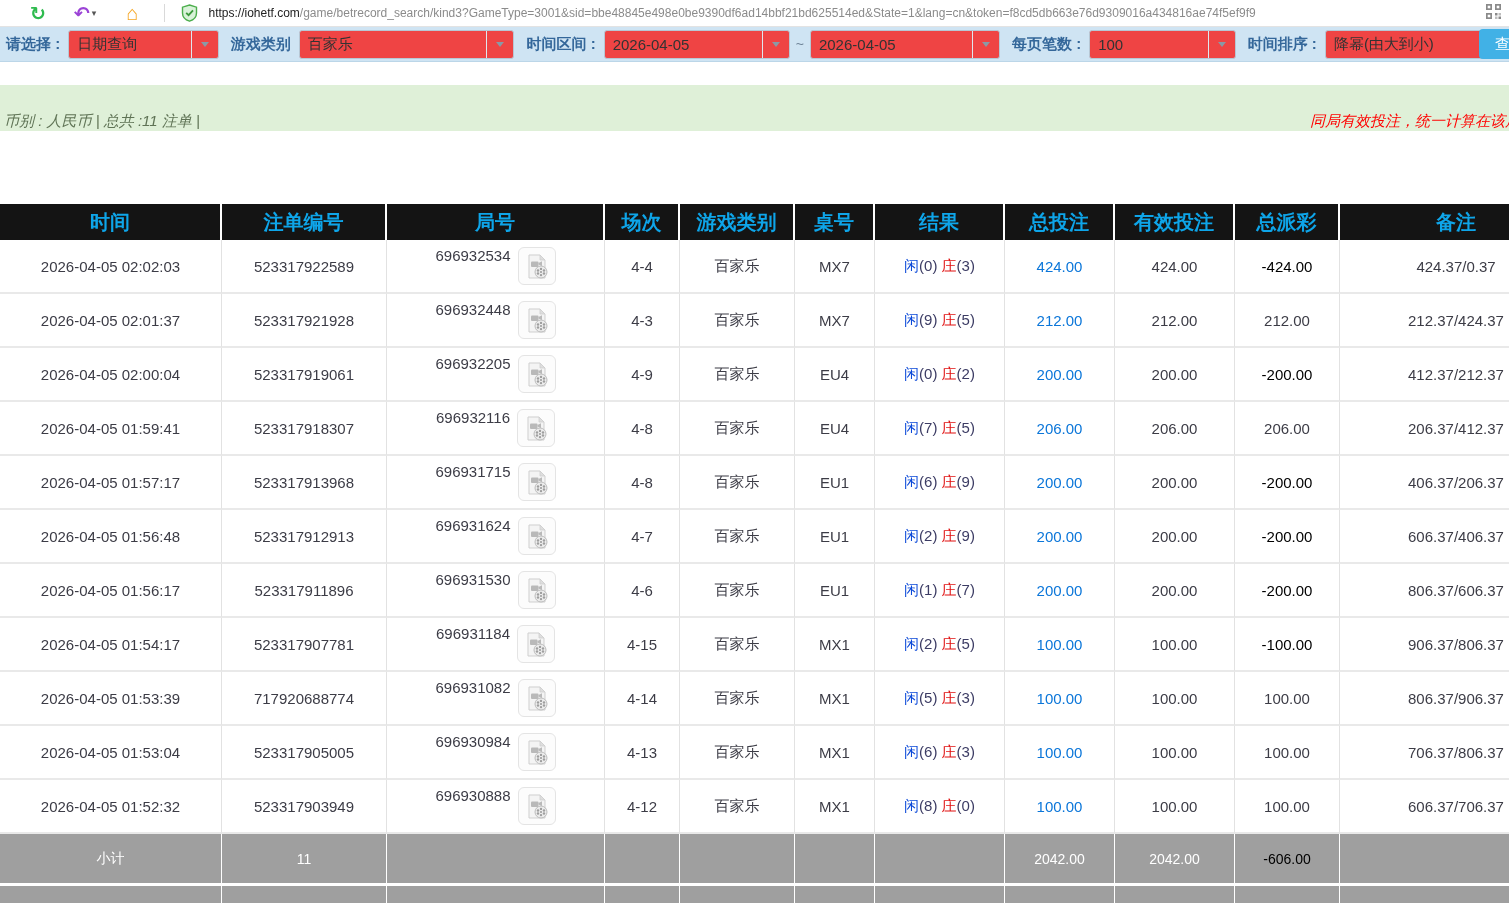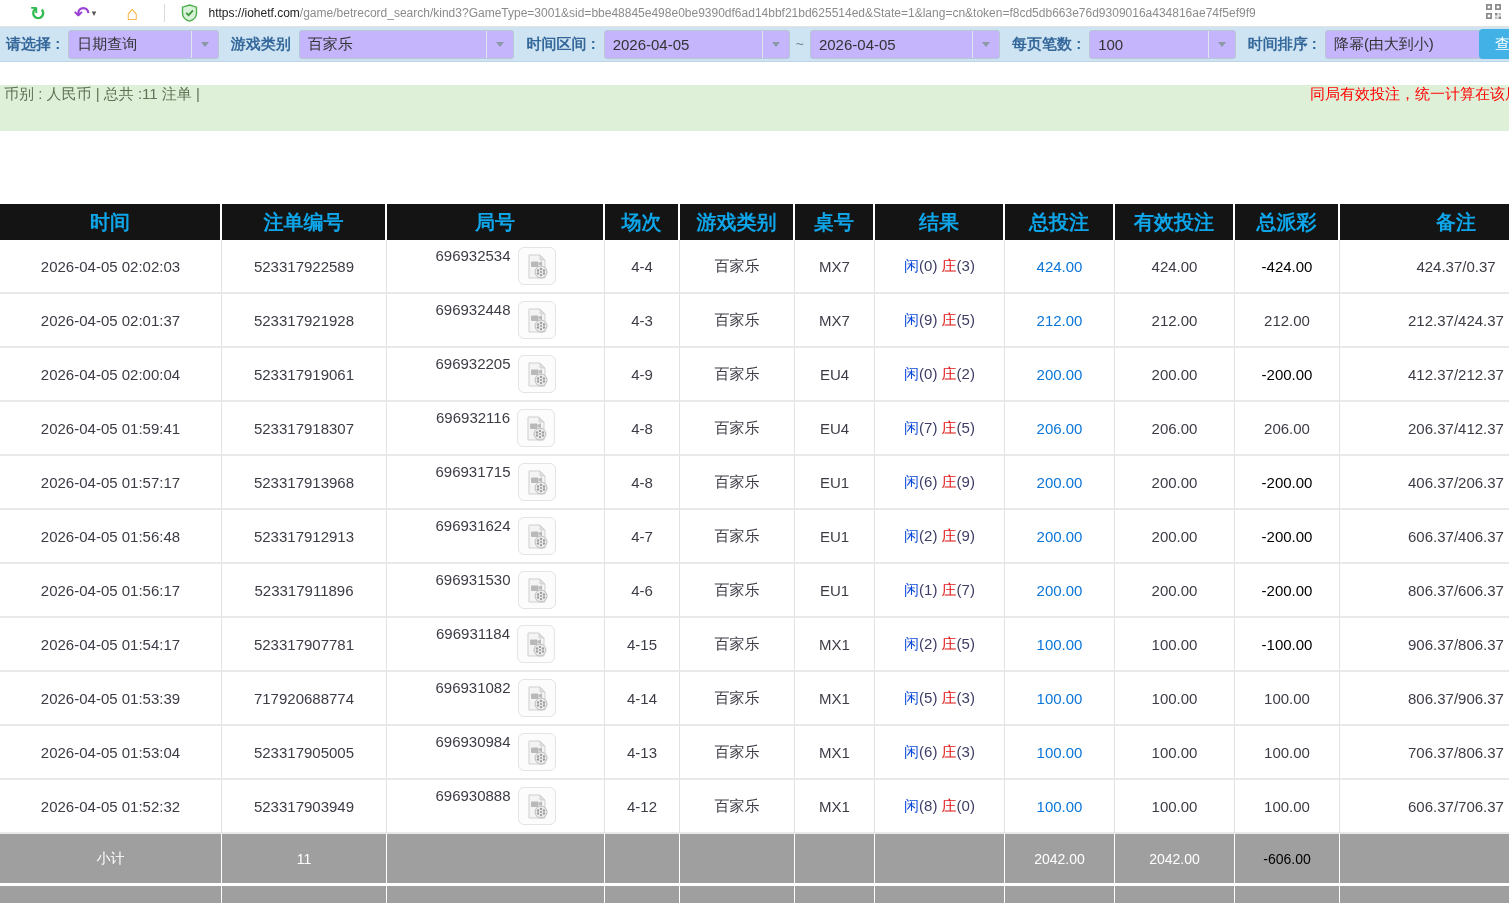--- a/index.html
+++ b/index.html
@@ -21,34 +21,34 @@
   .url-host { color:#222; }
   .url-path { color:#8b8b8b; }
   .qr-icon { margin:0 8px 0 6px; flex:0 0 auto; cursor:pointer; }
 
   
   .filter-bar { position:absolute; top:27px; left:0; width:1509px; height:35px;
                 background:#cfe4f3; border-bottom:1px solid #bcd6e8;
                 display:flex; align-items:center; padding-left:3px; white-space:nowrap; }
   .f-label { font-size:15px; font-weight:bold; color:#34679a; margin:0 8px 0 12px; }
   .f-label:first-child { margin-left:3px; }
-  .sel { background:#c4b5fd; border:1px solid #b7c7d4; border-radius:3px; height:29px;
+  .sel { background:#ef4444; border:1px solid #b7c7d4; border-radius:3px; height:29px;
          display:inline-flex; align-items:center; cursor:pointer; }
   .sel-val { font-size:15px; color:#333; padding:0 8px; flex:1; overflow:hidden; }
   .sel-caret { width:27px; align-self:stretch; border-left:1px solid #dfe7ee;
                display:flex; align-items:center; justify-content:center; }
   .sel-caret::after { content:""; border:4px solid transparent; border-top:5px solid #8a99a6; margin-top:4px; }
   .tilde { color:#6d8296; font-size:14px; margin:0 6px; }
   .search-btn { position:absolute; right:-32px; top:2px; width:62px; height:30px;
                 background:#41b1e6; border:none; border-radius:4px; color:#fff;
                 font-size:15px; cursor:pointer; font-family:inherit; }
 
   
   .info-bar { position:absolute; top:85px; left:0; width:1509px; height:46px;
-              background:#dff0d8; display:flex; align-items:flex-start; }
+              background:#dff0d8; display:flex; align-items:flex-end;font-style:italic; }
   .info-left { color:#5f7355; font-size:15px; margin-left:4px; }
   .info-right { position:absolute; right:-11px; color:#ff0000; font-size:15px; white-space:nowrap; }
 
   
   .table-wrap { position:absolute; top:204px; left:0; width:1509px; overflow:hidden; }
   table { width:1572px; table-layout:fixed; border-collapse:separate; border-spacing:0; }
   thead th { background:#141414; color:#0ea5e9; font-size:20px; font-weight:bold;
              height:36px; border-right:2px solid #fff; }
   thead th:last-child { border-right:none; }
   tbody td { height:54px; text-align:center; font-size:15px; color:#3c3c46;

